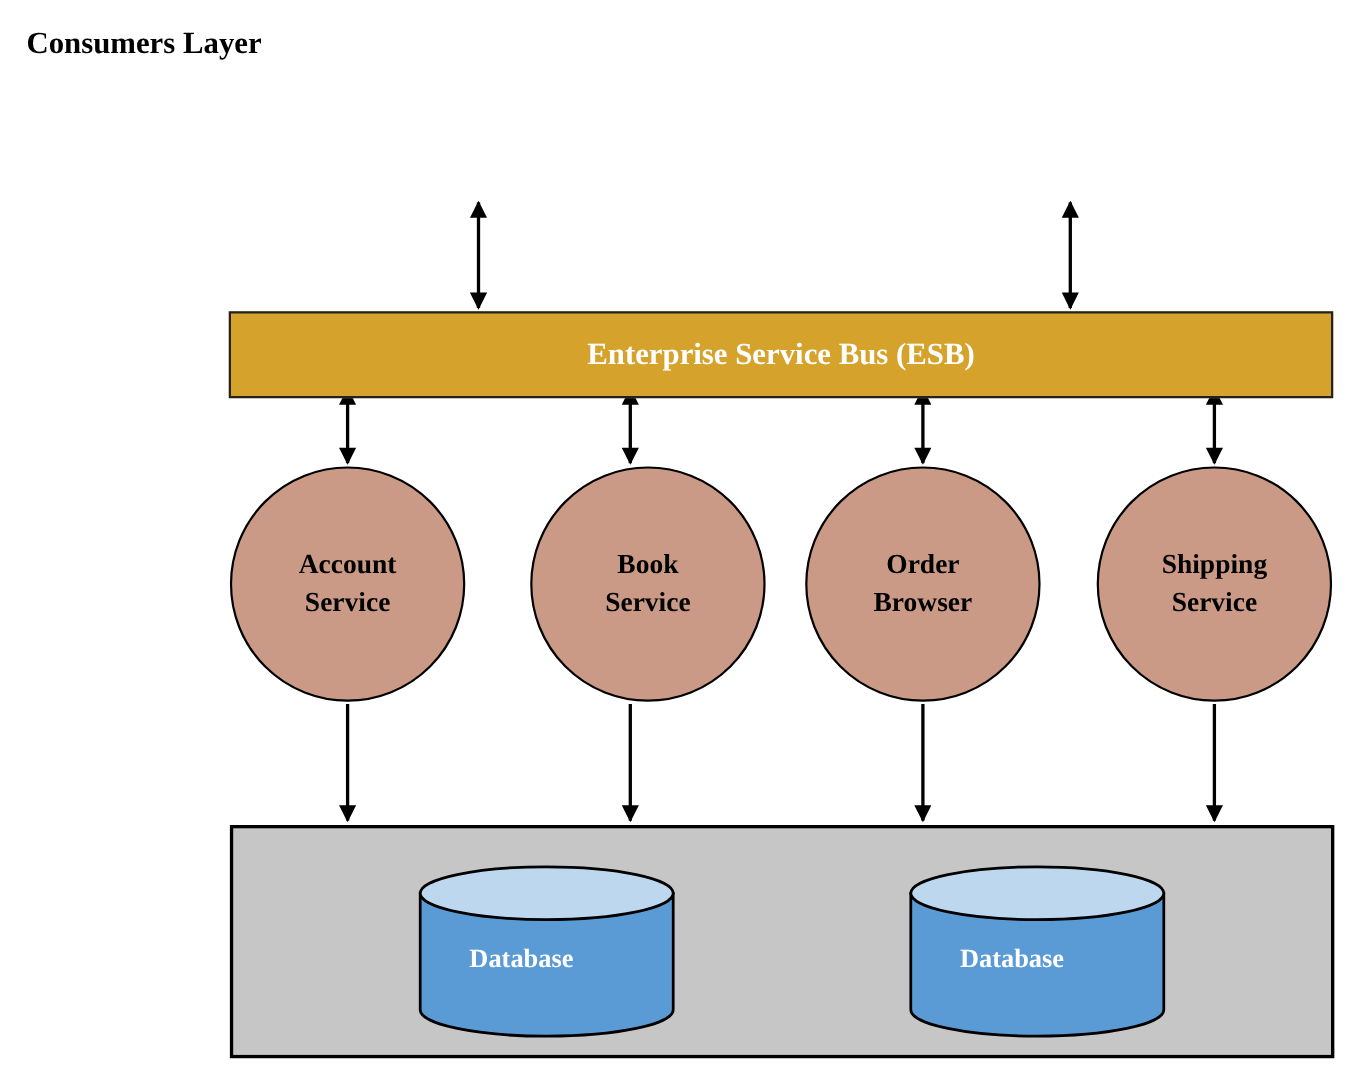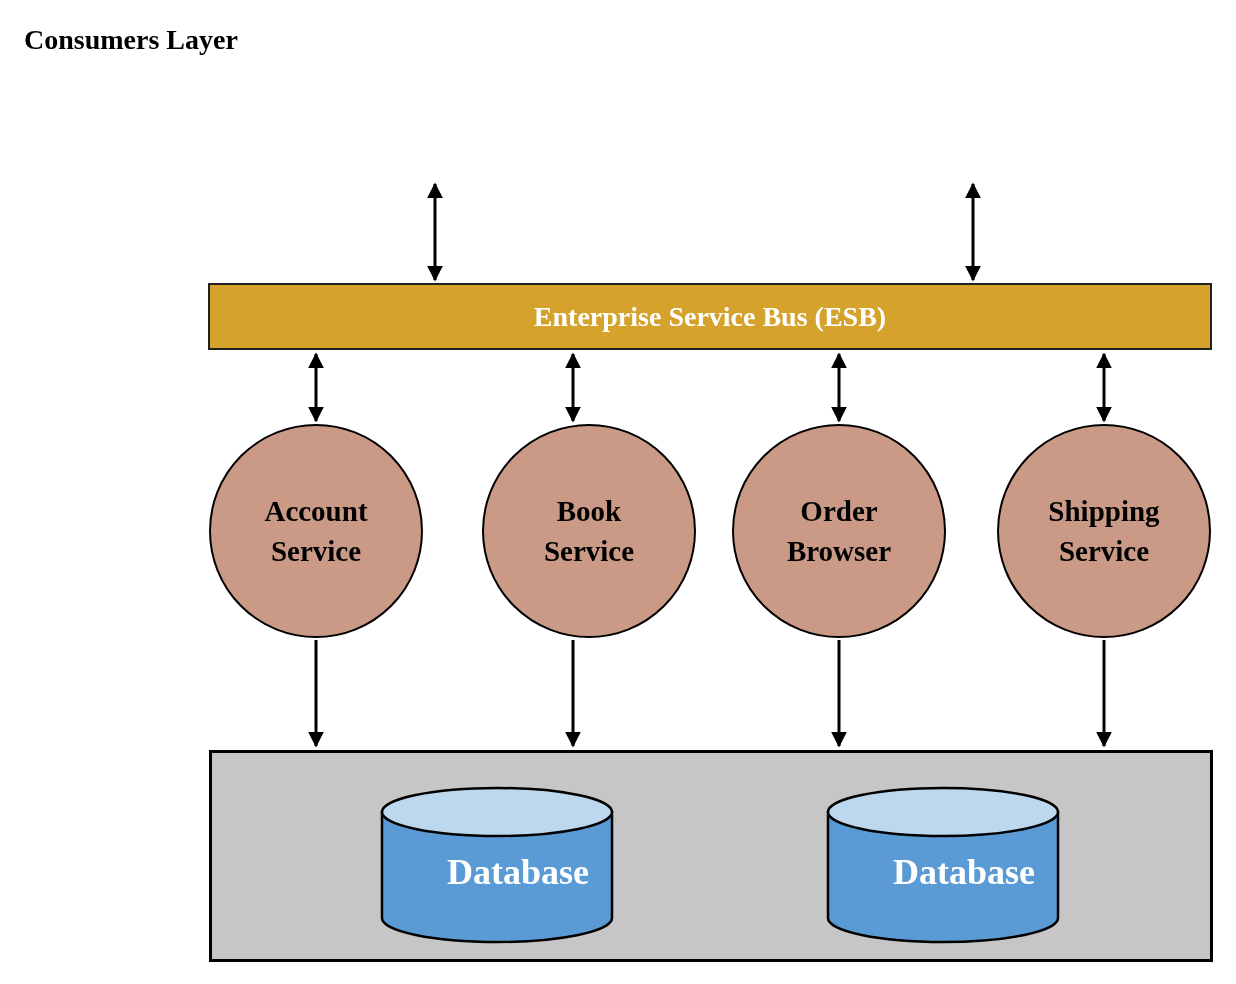--- a/index.html
+++ b/index.html
@@ -33,21 +33,21 @@
     color: var(--c-text-light, #fff);
     font-size: 28px;
     font-weight: bold;
     line-height: 1.4;
     white-space: pre-line;
     z-index: 3;
   }
   .esb-bar {
     position: absolute;
     left: 208px; top: 283px;
-    width: 1004px; height: 67px;
+    width: 1004px; height: 79px;
     box-sizing: border-box;
     background: var(--c-esb-bar, #D5A32C);
     border: 2px solid #222222;
     display: flex;
     align-items: center;
     justify-content: center;
     color: var(--c-text-light, #fff);
     font-size: 28px;
     font-weight: bold;
     z-index: 3;
@@ -58,21 +58,21 @@
     top: 424px;
     box-sizing: border-box;
     background: var(--c-service-circle, #CB9A86);
     border: 2px solid var(--c-outline, #000);
     border-radius: 50%;
     display: flex;
     align-items: center;
     justify-content: center;
     text-align: center;
     color: var(--c-text-dark, #000);
-    font-size: 29px;
+    font-size: 25px;
     font-weight: bold;
     line-height: 1.38;
     white-space: pre-line;
     z-index: 3;
   }
   .providers-panel {
     position: absolute;
     left: 209px; top: 750px;
     width: 1004px; height: 212px;
     box-sizing: border-box;
@@ -91,24 +91,23 @@
   .cyl-body { fill: var(--c-database-body, #5B9BD5); stroke: var(--c-outline, #000); stroke-width: 2.5; }
   .cyl-top  { fill: var(--c-database-top, #BDD7EE); stroke: var(--c-outline, #000); stroke-width: 2.5; }
   .db-label {
     position: absolute;
     width: 184px; height: 40px;
     top: 852px;
     display: flex;
     align-items: center;
     justify-content: center;
     color: var(--c-text-light, #fff);
-    font-size: 36px;
+    font-size: 24px;
     font-weight: bold;
     z-index: 3;
-    margin-left: 44px;
   }
 </style>
 </head>
 <body>
 
 <div class="canvas">
 
   <div class="layer-label" style="left:24px; top:24px;">Consumers Layer</div>
 
 

